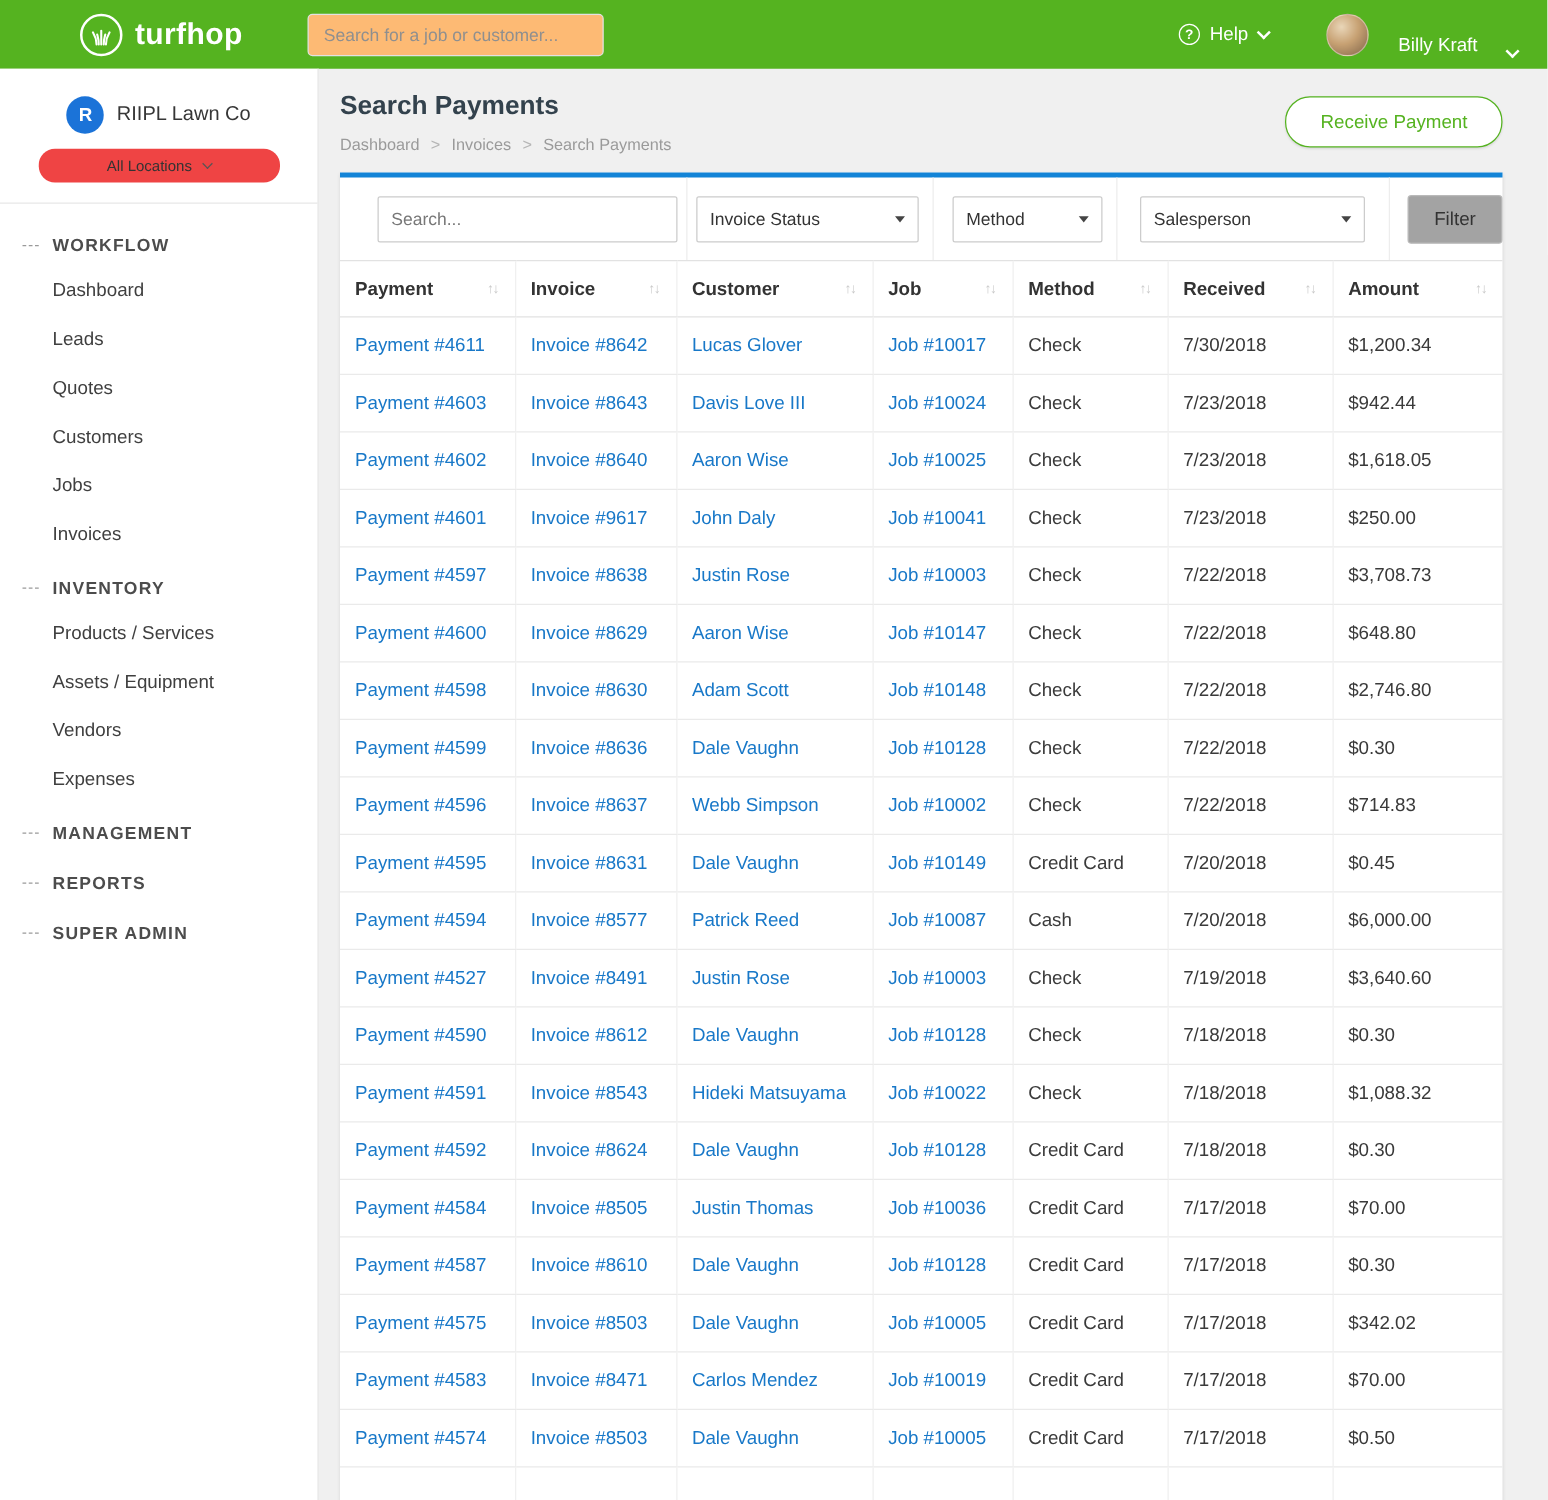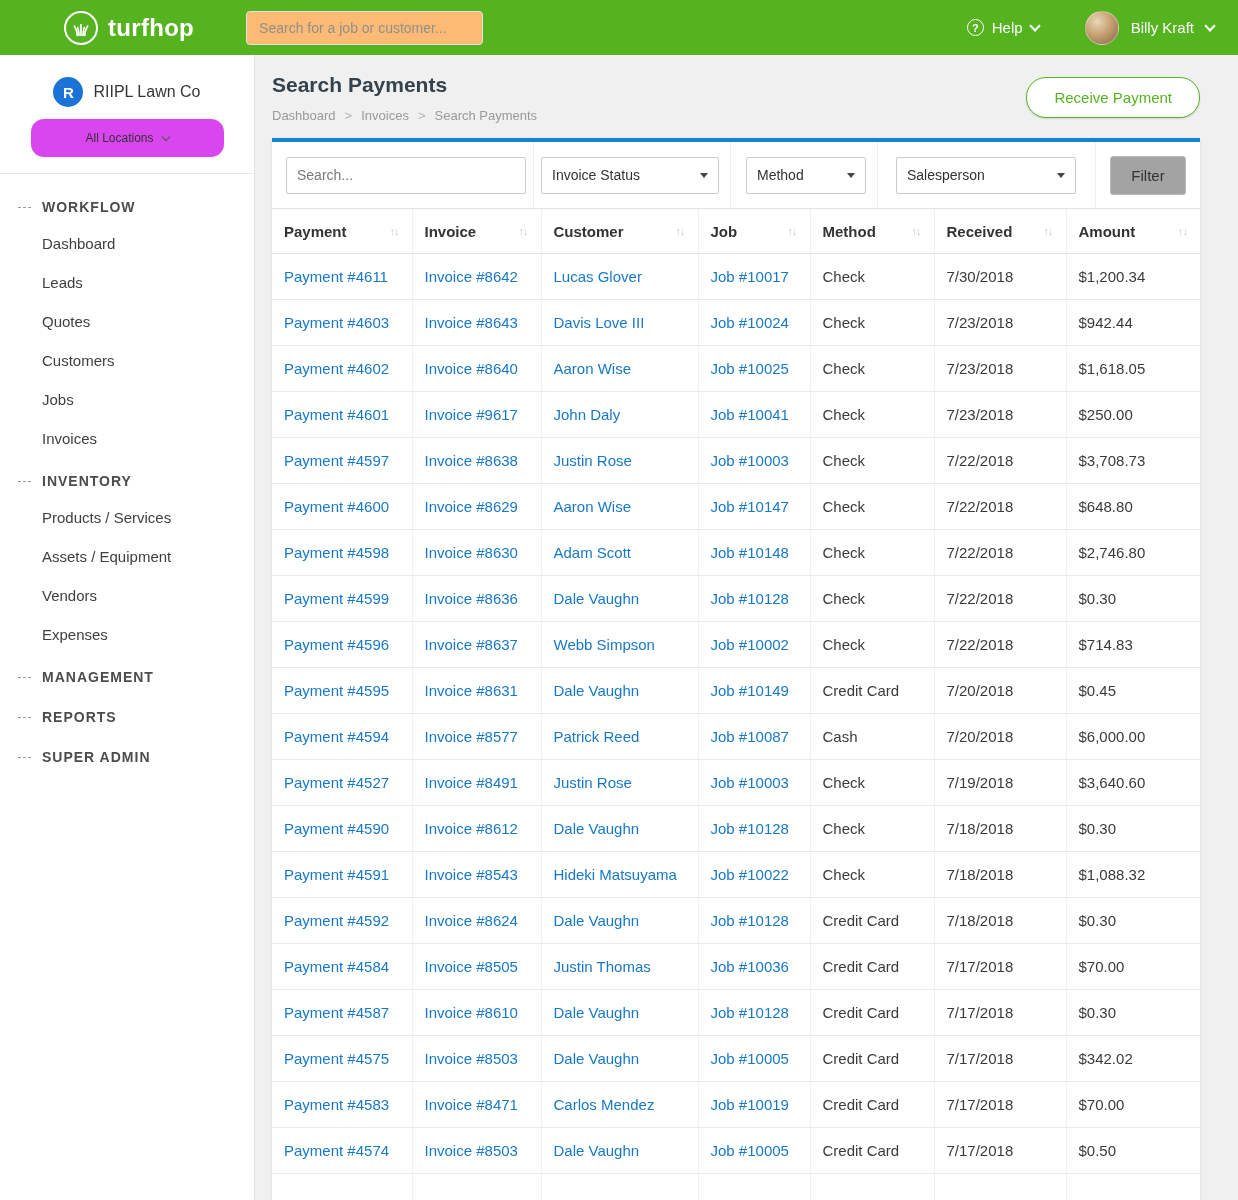--- a/index.html
+++ b/index.html
@@ -35,21 +35,21 @@
   .help-group { display:flex; align-items:center; gap:8px; color:#fff; font-size:15px; }
   .help-q {
     width:17px; height:17px; border:1px solid #fff; border-radius:50%;
     display:flex; align-items:center; justify-content:center;
     font-size:11px; font-weight:bold;
   }
   .chev-white {
     width:8px; height:8px; border-right:2px solid #fff; border-bottom:2px solid #fff;
     transform:rotate(45deg); margin-top:-4px;
   }
-  .user-group { display:flex; align-items:center; gap:12px; color:#fff; font-size:15px; }
+  .user-group { display:flex; align-items:flex-end; gap:24px; color:#fff; font-size:15px; }
   .avatar {
     width:34px; height:34px; border-radius:50%;
     background:radial-gradient(circle at 35% 30%, #e9d6b8 0%, #c7a173 45%, #7e6348 100%);
     border:1px solid rgba(255,255,255,.4);
   }
 
   
   .layout { display:flex; height:1145px; }
 
   
@@ -57,22 +57,22 @@
   .company-block { border-bottom:1px solid #e8e8e8; padding:22px 0 16px; }
   .company { display:flex; align-items:center; justify-content:center; gap:10px; }
   .company-avatar {
     width:30px; height:30px; border-radius:50%;
     background:var(--company-blue,#1b73d8); color:#fff;
     display:flex; align-items:center; justify-content:center;
     font-size:15px; font-weight:bold;
   }
   .company-name { font-size:16px; color:#363636; }
   .location-pill {
-    margin:12px auto 0; width:193px; height:38px;
-    background:#d946ef; border-radius:13px;
+    margin:12px auto 0; width:193px; height:27px;
+    background:#ef4444; border-radius:13px;
     display:flex; align-items:center; justify-content:center; gap:9px;
     font-size:12px; color:#333;
   }
   .chev-dark {
     width:6px; height:6px; border-right:1.5px solid #555; border-bottom:1.5px solid #555;
     transform:rotate(45deg); margin-top:-3px;
   }
   .nav { padding-top:10px; }
   .nav-section {
     display:flex; align-items:center; gap:11px;
@@ -98,21 +98,21 @@
 
   
   .card {
     margin-top:15px; background:#fff;
     border-top:4px solid var(--card-blue,#1384d7);
     box-shadow:0 1px 3px rgba(0,0,0,.10);
     min-height:1080px;
   }
 
   
-  .filters { display:flex; align-items:center; height:66px; }
+  .filters { display:flex; align-items:center; height:66px;padding-left:16px; }
   .filter-cell { height:100%; display:flex; align-items:center; border-right:1px solid #ededed; }
   .filter-cell:last-child { border-right:none; }
   .fc-search  { width:262px; padding-left:14px; }
   .fc-status  { width:197px; padding-left:7px; }
   .fc-method  { width:147px; padding-left:15px; }
   .fc-sales   { width:218px; padding-left:18px; }
   .fc-filter  { flex:1; padding-left:14px; }
   .filter-search {
     width:240px; height:37px; border:1px solid #ccc; border-radius:2px;
     padding:0 10px; font-size:14px; color:#444; outline:none;

